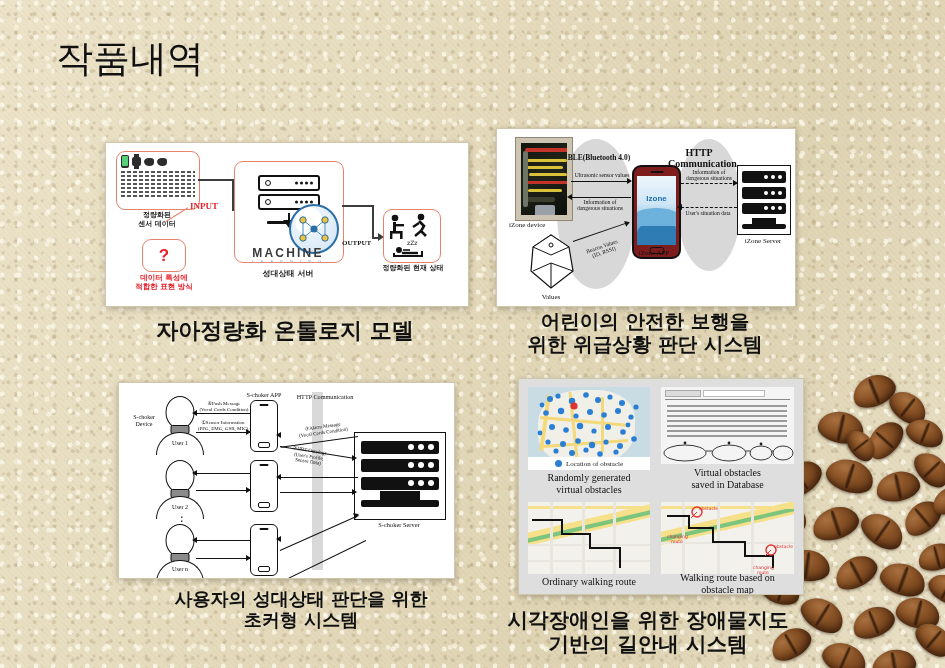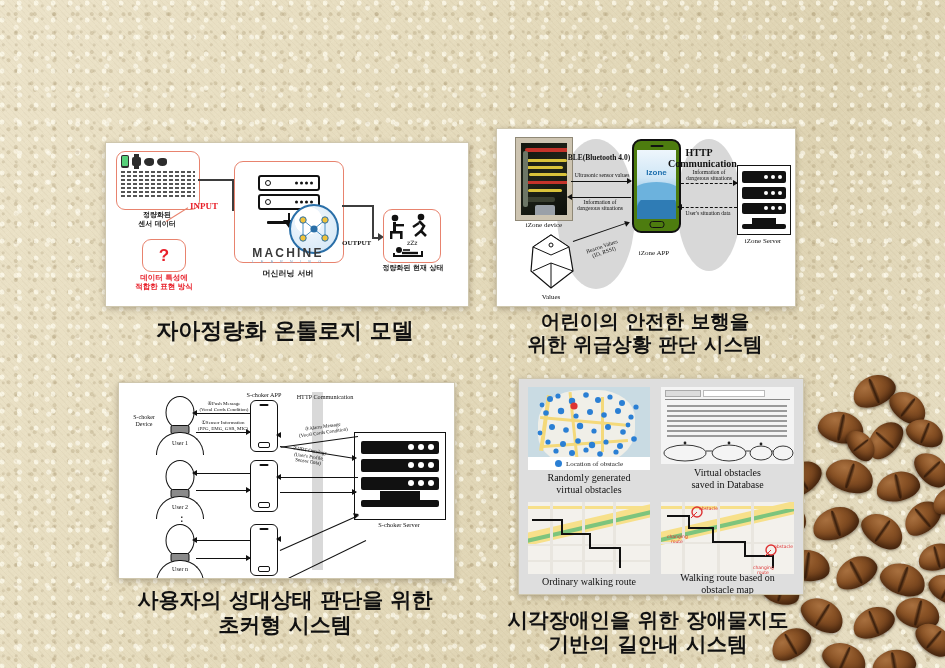--- a/index.html
+++ b/index.html
@@ -133,21 +133,21 @@
   .maptile{position:absolute;inset:0;background:#dfe7ea;}
   .legend{position:absolute;left:0;right:0;bottom:0;height:13px;background:#fff;
     display:flex;align-items:center;justify-content:center;gap:4px;
     font-family:"Liberation Serif",serif;font-size:7px;color:#222;}
   .ldot{width:7px;height:7px;border-radius:50%;background:#2a7fd4;}
   .dbtable{position:absolute;inset:0;background:#f4f4f4;}
   .dbrow{position:absolute;height:1.6px;background:#9a9a9a;}
   
   #cap1{left:75px;top:318px;width:420px;font-size:22px;}
   #cap2{left:480px;top:310px;width:330px;font-size:19.5px;}
-  #cap3{left:70px;top:588px;width:430px;font-size:21px;}
+  #cap3{left:86px;top:588px;width:430px;font-size:18px;}
   #cap4{left:478px;top:608px;width:340px;font-size:20.5px;}
 </style>
 </head>
 <body>
 
 <div id="bg"></div>
 <div id="beans">
     <div class="bean" style="left: 92px; top: 8px; width: 44px; height: 30px; transform: rotate(-22deg);"></div>
     <div class="bean" style="left: 128px; top: 26px; width: 40px; height: 27px; transform: rotate(38deg);"></div>
     <div class="bean" style="left: 58px; top: 44px; width: 46px; height: 31px; transform: rotate(12deg);"></div>
@@ -172,20 +172,21 @@
     <div class="bean" style="left: 62px; top: 276px; width: 45px; height: 30px; transform: rotate(24deg);"></div>
     <div class="bean" style="left: 112px; top: 282px; width: 44px; height: 29px; transform: rotate(-10deg);"></div>
     <div class="bean" style="left: 154px; top: 258px; width: 40px; height: 27px; transform: rotate(40deg);"></div>
     <div class="bean" style="left: 2px; top: 210px; width: 38px; height: 26px; transform: rotate(16deg);"></div>
     <div class="bean" style="left: 172px; top: 120px; width: 36px; height: 25px; transform: rotate(-25deg);"></div>
     <div class="bean" style="left: 168px; top: 208px; width: 38px; height: 26px; transform: rotate(30deg);"></div>
     <div class="bean" style="left: 84px; top: 66px; width: 34px; height: 23px; transform: rotate(52deg);"></div>
   </div>
 
 <div id="title-row">
+  <div id="subtitle">작품내역</div>
 </div>
 
 <div class="panel" id="p1">
 
   <div class="rbox" id="p1-src">
     <div class="devrow">
       <span class="ic-phone"></span>
       <span class="ic-watch"></span>
       <span class="ic-bud"></span>
       <span class="ic-bud"></span>
@@ -253,21 +254,21 @@
             <circle cx="12" cy="32" r="3.2"></circle>
           <circle cx="34" cy="14" r="3.2"></circle>
             <circle cx="34" cy="32" r="3.2"></circle>
         </g>
         <circle cx="23" cy="23" r="3.6" fill="#2a6fa8"></circle>
       </svg>
     </div>
   </div>
   <div id="p1-ml-word">MACHINE</div>
   <div id="p1-ml-sub">L E A R N I N G</div>
-  <div class="lbl" id="p1-ml-lbl">머신러닝 서버</div>
+  <div class="lbl" id="p1-ml-lbl">성대상태 서버</div>
 
   <div class="conn" style="left:236px;top:62px;width:32px;height:1.6px;"></div>
   <div class="conn" style="left:266px;top:62px;width:1.6px;height:34px;"></div>
   <div class="conn" style="left:266px;top:94px;width:8px;height:1.6px;"></div>
   <div class="arrowh" style="left:272px;top:90px;border-top:4px solid transparent;border-bottom:4px solid transparent;border-left:6px solid #3d3d3d;"></div>
   <div class="out-word" style="left:236px;top:96px;">OUTPUT</div>
 
   <div class="rbox" id="p1-out">
     <svg width="56" height="52" viewBox="0 0 56 52">
 
@@ -307,33 +308,33 @@
         <div class="wire" style="left:6px;top:16px;width:40px;height:3px;background:#d9c23a;"></div>
         <div class="wire" style="left:6px;top:23px;width:36px;height:3px;background:#d9c23a;"></div>
         <div class="wire" style="left:8px;top:30px;width:38px;height:3px;background:#d9c23a;"></div>
         <div class="wire" style="left:5px;top:38px;width:42px;height:3px;background:#c4332a;"></div>
         <div class="wire" style="left:7px;top:46px;width:34px;height:3px;background:#d9c23a;"></div>
         <div class="wire" style="left:4px;top:54px;width:30px;height:5px;background:#3a3f30;"></div>
         <div class="wire" style="left:14px;top:62px;width:20px;height:12px;background:#9aa0a8;border-radius:2px;"></div>
         <div class="wire" style="left:2px;top:8px;width:5px;height:56px;background:#6d7666;"></div>
       </div>
     </div>
-    <div class="en" style="left:8px;top:88px;width:70px;text-align:center;font-size:7px;">iZone device</div>
+    <div class="en" style="left:8px;top:88px;width:70px;text-align:left;font-size:7px;">iZone device</div>
 
     <svg style="position:absolute;left:24px;top:100px;" width="52" height="58" viewBox="0 0 52 58">
       <polygon points="26,2 44,14 48,38 26,55 6,38 8,14" fill="#fff" stroke="#111" stroke-width="1.2"></polygon>
       <polygon points="26,2 44,14 26,22 8,14" fill="#fff" stroke="#111" stroke-width="1"></polygon>
       <line x1="8" y1="38" x2="26" y2="30" stroke="#111" stroke-width="1"></line>
       <line x1="48" y1="38" x2="26" y2="30" stroke="#111" stroke-width="1"></line>
       <line x1="26" y1="30" x2="26" y2="55" stroke="#111" stroke-width="1"></line>
       <circle cx="26" cy="12" r="2" fill="none" stroke="#111" stroke-width="1"></circle>
     </svg>
     <div class="en" style="left:20px;top:160px;width:60px;text-align:center;font-size:7px;">Values</div>
 
-    <div style="position:absolute;left:131px;top:6px;width:45px;height:90px;border:2px solid #111;border-radius:9px;background:#4d7c0f;">
+    <div style="position:absolute;left:131px;top:32px;width:45px;height:90px;border:2px solid #111;border-radius:9px;background:#7f1d1d;">
       <div style="position:absolute;left:50%;top:4px;transform:translateX(-50%);width:13px;height:2px;background:#111;border-radius:1px;"></div>
       <div style="position:absolute;left:3px;top:9px;right:3px;bottom:12px;background:linear-gradient(#eef6fc 0%,#cfe6f6 40%,#9fcbe8 60%,#4f9fd0 80%,#2d7cb5 100%);overflow:hidden;">
         <div style="position:absolute;left:0;right:0;bottom:0;height:38%;background:#2f7cb5;border-radius:60% 40% 0 0;"></div>
         <div style="position:absolute;left:-10%;right:-10%;bottom:28%;height:26%;background:#6cb2dd;border-radius:50% 50% 0 0;"></div>
         <div style="position:absolute;left:0;right:0;top:26%;text-align:center;color:#1d6fae;font-size:8px;font-weight:bold;font-family:'Liberation Sans',sans-serif;">Izone</div>
       </div>
       <div style="position:absolute;left:50%;bottom:3px;transform:translateX(-50%);width:13px;height:5px;border:1.4px solid #111;border-radius:3px;"></div>
     </div>
     <div class="en" style="left:121px;top:116px;width:64px;text-align:center;font-size:7px;">iZone APP</div>
 

